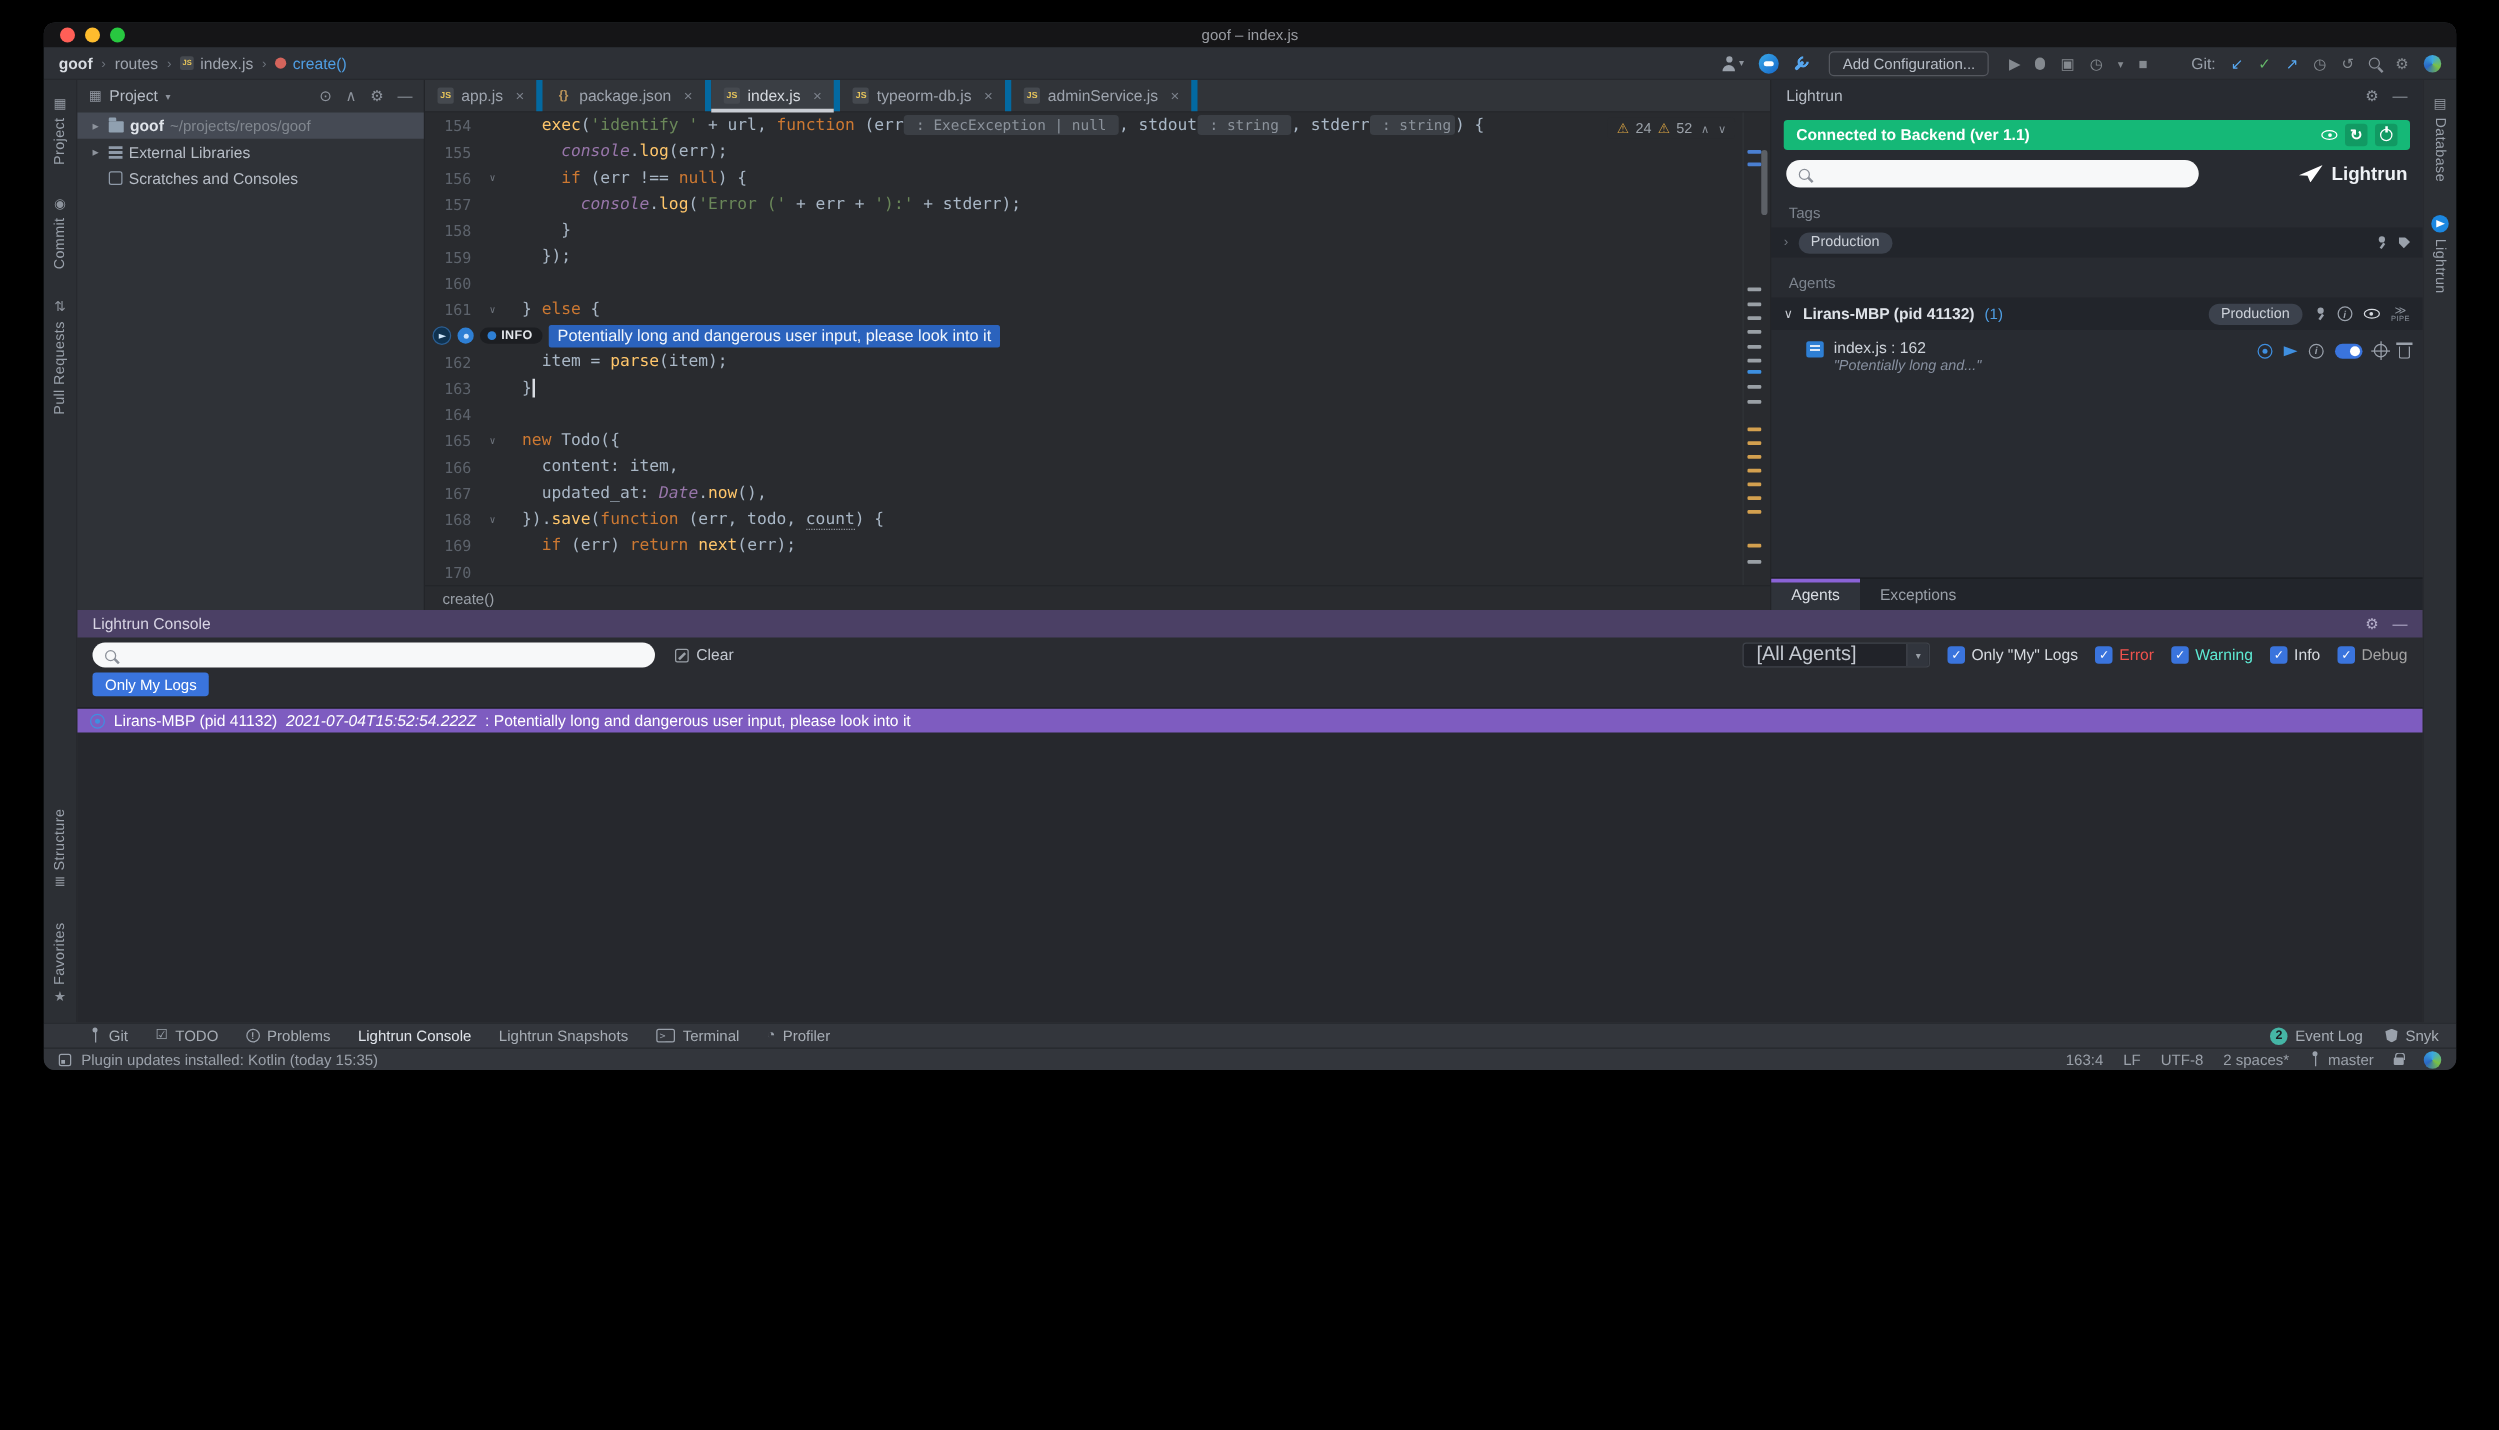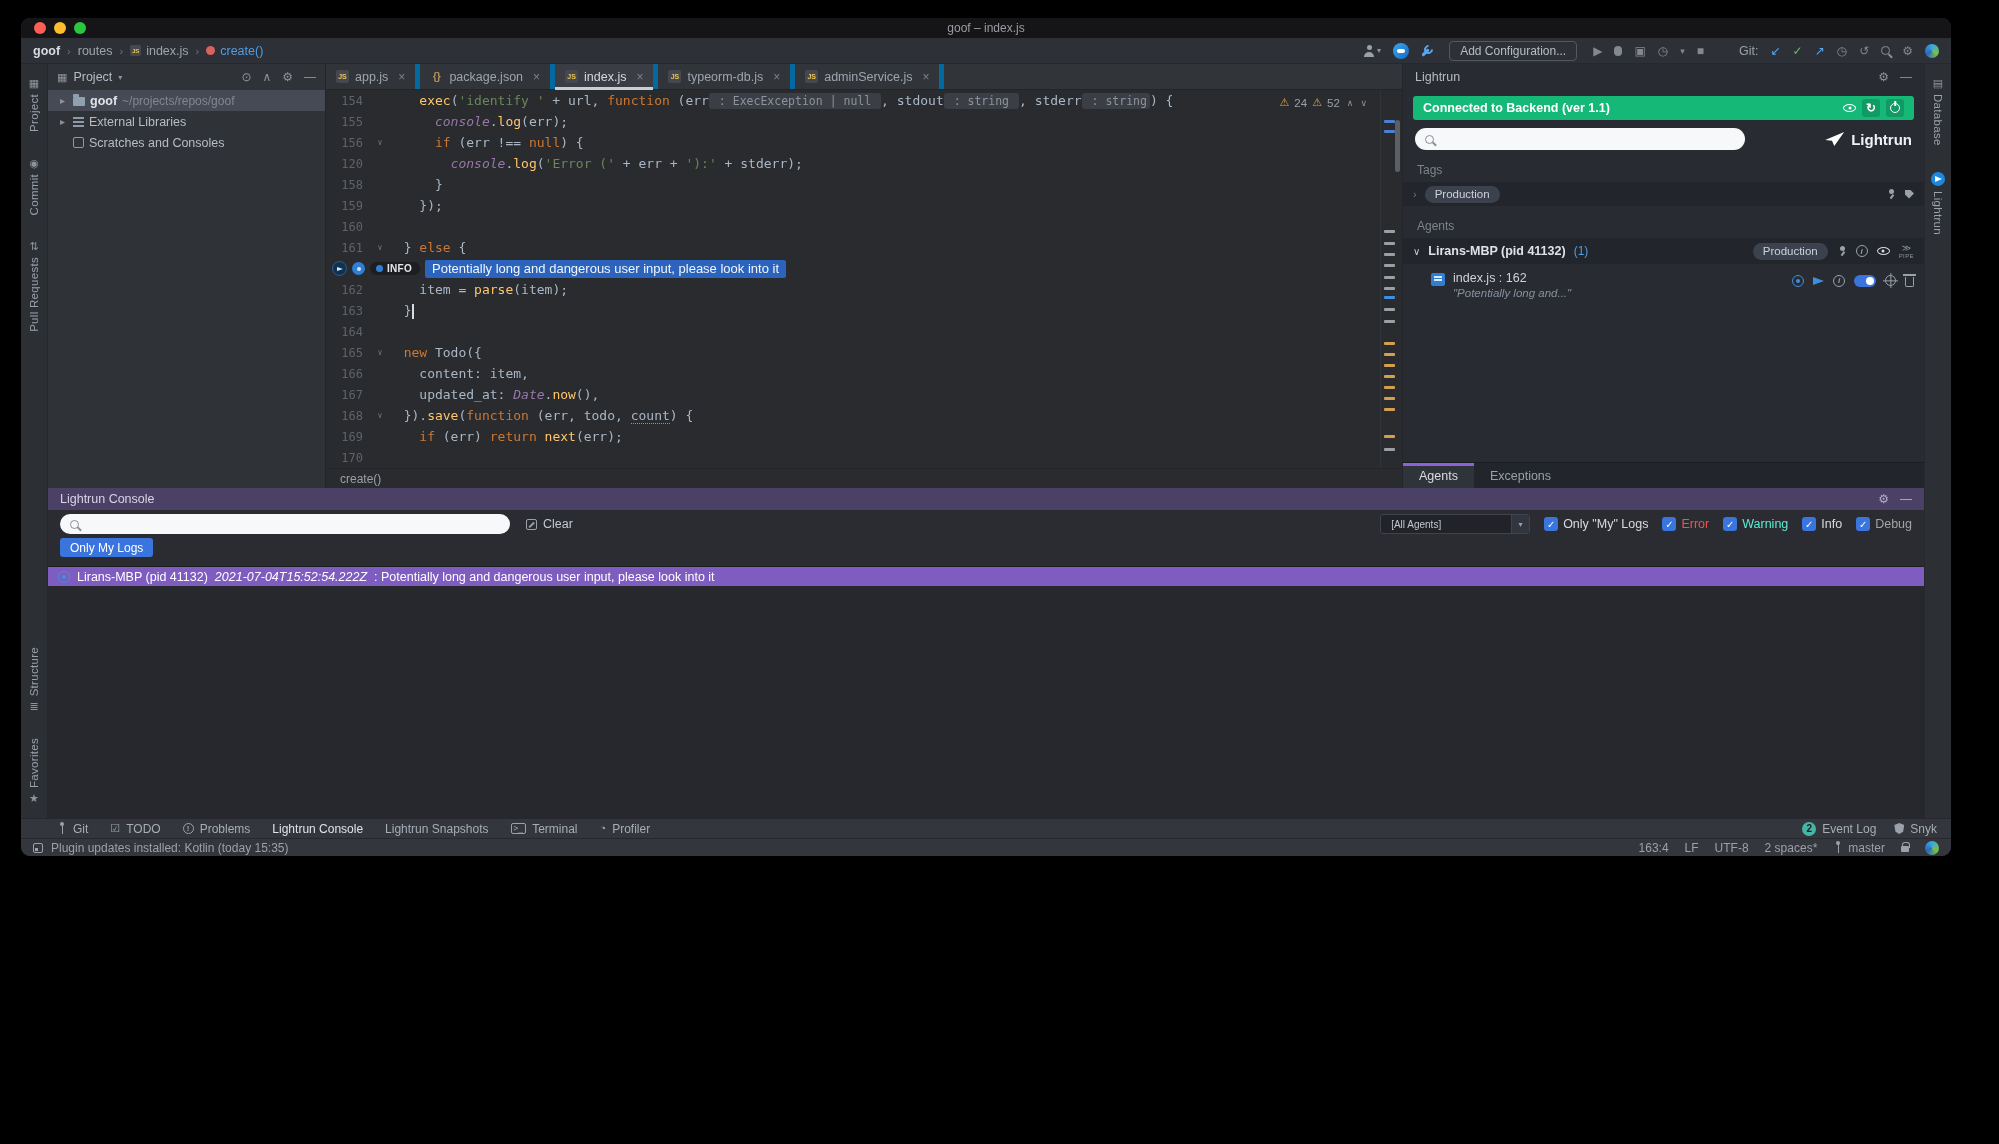--- a/index.html
+++ b/index.html
@@ -1,19 +1,19 @@
 <!DOCTYPE html>
 <html><head>
 <meta charset="utf-8">
 <style>
   *{margin:0;padding:0;box-sizing:border-box}
   html,body{background:#000}
   .canvas{position:relative;width:1999px;height:1144px;background:#000;overflow:hidden;
     font-family:"Liberation Sans",sans-serif;color:#a7adb5;-webkit-font-smoothing:antialiased}
-  .window{position:absolute;left:21px;top:18px;width:1930px;height:838px;background:#33363c;
+  .window{position:absolute;left:35px;top:18px;width:1930px;height:838px;background:#33363c;
     border-radius:9px;overflow:hidden;box-shadow:0 24px 70px rgba(0,0,0,.9)}
 
   
   .titlebar{position:absolute;left:0;top:0;right:0;height:20px;background:#151517;display:flex;align-items:center;justify-content:center}
   .lights{position:absolute;left:13px;top:4px;display:flex;gap:8px}
   .light{width:12px;height:12px;border-radius:50%}
   .light.red{background:#ff5f57}.light.yellow{background:#febc2e}.light.green{background:#28c840}
   .title{font-size:12px;color:#9a9da3}
 
   
@@ -153,21 +153,21 @@
   .cons-header{height:22px;background:#4b4065;display:flex;align-items:center;padding:0 12px;color:#d8d4e4;font-size:12.5px}
   .cons-header .ph-icons{margin-left:auto;color:#b5aecb}
   .cons-header .hic{color:#b5aecb}
   .cons-toolbar{height:28px;display:flex;align-items:center;padding:0 12px;gap:16px}
   .pill.console{width:450px;height:20px;border-radius:10px}
   .clear-btn{display:flex;align-items:center;gap:6px;color:#c3c8d0;font-size:12.5px}
   .ic-clear{width:11px;height:11px;border:1.5px solid #9aa0a8;border-radius:2px;position:relative;display:inline-block}
   .ic-clear::after{content:"";position:absolute;left:1px;top:4px;width:7px;height:1.5px;background:#9aa0a8;transform:rotate(-45deg)}
   .cons-right{margin-left:auto;display:flex;align-items:center;gap:14px}
   .dropdown{display:flex;align-items:center;height:20px;background:#212329;border:1px solid #3f434b;border-radius:3px;overflow:hidden}
-  .dval{padding:0 10px;font-size:10px;color:#c3c8d0;min-width:130px}
+  .dval{padding:0 10px;font-size:16px;color:#c3c8d0;min-width:130px}
   .darr{width:18px;height:100%;background:#31353d;display:flex;align-items:center;justify-content:center;color:#9aa0a8;font-size:8px;border-left:1px solid #3f434b}
   .check{display:flex;align-items:center;gap:5px;font-size:12.5px}
   .box{width:14px;height:14px;border-radius:3px;background:#3b4048;display:flex;align-items:center;justify-content:center;color:#fff;font-size:10px;flex:none}
   .box.on{background:#3a74dd}
   .chip-row{height:28px;display:flex;align-items:flex-start;padding-left:12px}
   .chip-blue{display:inline-flex;align-items:center;background:#3a74dd;color:#fff;font-size:12px;padding:2.5px 10px;border-radius:3px}
   .cons-list{position:absolute;left:0;right:0;top:78px;bottom:0;background:#26282d;border-top:1px solid #1b1d21}
   .log-row{height:19px;background:#7e5cc0;display:flex;align-items:center;padding:0 10px;gap:7px;color:#fff;font-size:12.5px}
   .log-ts{font-style:italic}
 
@@ -420,21 +420,21 @@
             <span class="ln">155</span>
             <span class="fold"></span>
             <span class="code"><span class="tk">      </span><span class="tk tk-glob">console</span><span class="tk">.</span><span class="tk tk-call">log</span><span class="tk">(err);</span></span>
           </div>
           <div class="eline">
             <span class="ln">156</span>
             <span class="fold">∨</span>
             <span class="code"><span class="tk">      </span><span class="tk tk-kw">if</span><span class="tk"> (err !== </span><span class="tk tk-kw">null</span><span class="tk">) {</span></span>
           </div>
           <div class="eline">
-            <span class="ln">120</span>
+            <span class="ln">157</span>
             <span class="fold"></span>
             <span class="code"><span class="tk">        </span><span class="tk tk-glob">console</span><span class="tk">.</span><span class="tk tk-call">log</span><span class="tk">(</span><span class="tk tk-str">'Error ('</span><span class="tk"> + err + </span><span class="tk tk-str">'):'</span><span class="tk"> + stderr);</span></span>
           </div>
           <div class="eline">
             <span class="ln">158</span>
             <span class="fold"></span>
             <span class="code"><span class="tk">      </span><span class="tk">}</span></span>
           </div>
           <div class="eline">
             <span class="ln">159</span>

